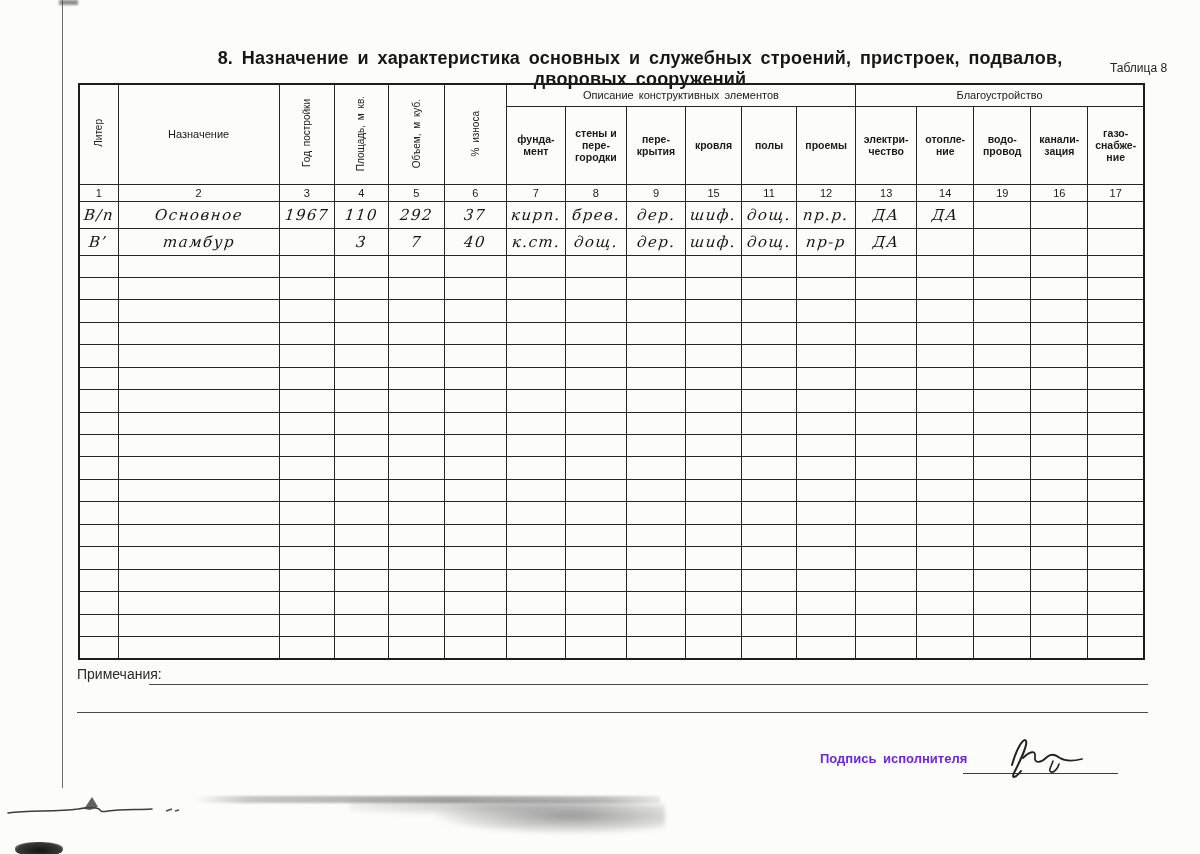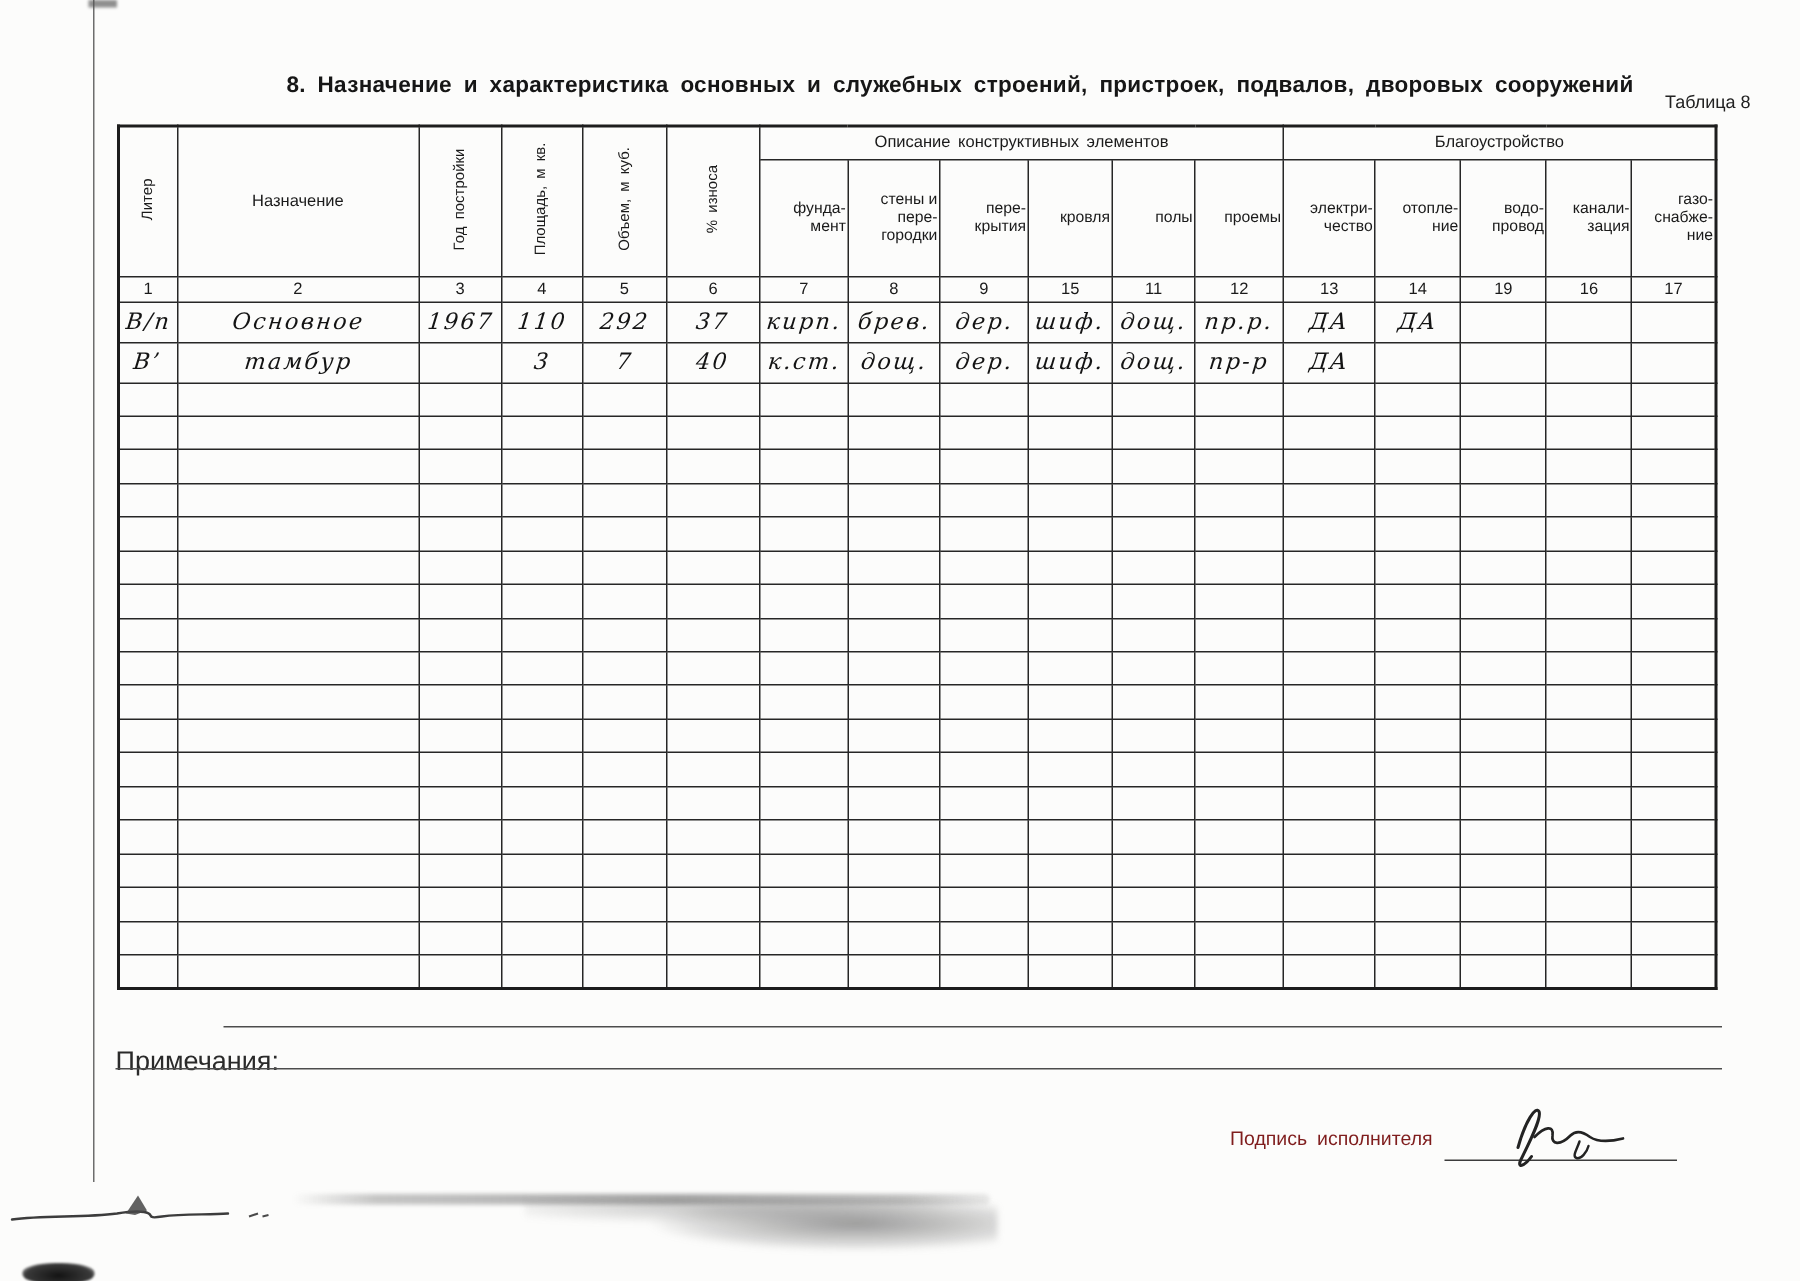--- a/index.html
+++ b/index.html
@@ -7,40 +7,40 @@
   .page {
     position: relative;
     width: 1200px; height: 854px;
     background: #fcfcfb;
     overflow: hidden;
     font-family: "Liberation Sans", sans-serif;
     color: #1a1a1a;
   }
   .doc-title {
     position: absolute; left: 170px; top: 48px; width: 940px;
-    font-size: 15px; font-weight: bold; text-align: center;
+    font-size: 18px; font-weight: bold; text-align: center;
     word-spacing: 3.5px; letter-spacing: 0.2px; color: #161616;
   }
   .table-caption {
     position: absolute; left: 1110px; top: 61px;
     font-size: 12px; color: #222;
   }
   table.main {
     position: absolute; left: 78px; top: 83px;
     border-collapse: collapse; table-layout: fixed;
     width: 1067px;
   }
   table.main th, table.main td {
     border: 1px solid #262626;
     padding: 0; vertical-align: middle; text-align: center;
     overflow: hidden;
   }
   table.main { border: 2px solid #1d1d1d; }
   tr.row-group th { height: 22px; font-size: 11px; font-weight: normal; word-spacing: 2px; }
-  tr.row-labels th { height: 78px; font-size: 10.5px; font-weight: normal; line-height: 12px; padding: 6px 1px; text-align: right; }
+  tr.row-labels th { height: 78px; font-size: 10.5px; font-weight: bold; line-height: 12px; padding: 6px 1px; }
   th.hcell { font-weight: normal; font-size: 10.5px; }
   th.name-col { vertical-align: top; padding-top: 14px; font-size: 11.5px; }
   .v-label {
     display: inline-block;
     writing-mode: vertical-rl; transform: rotate(180deg);
     font-size: 10px; line-height: 11.5px; white-space: nowrap;
     max-height: 92px;
   }
   th.vwrap .v-label { white-space: normal; max-height: 72px; }
   tr.row-nums td { height: 17px; font-size: 11px; }
@@ -48,25 +48,25 @@
   tr.row-empty td { height: 22.45px; }
   .hw {
     font-family: "DejaVu Serif", serif;
     font-style: italic;
     font-size: 15px; letter-spacing: 1.5px;
     color: #141414;
     transform: skewX(-6deg);
     display: inline-block;
     white-space: nowrap;
   }
-  .notes-label { position: absolute; left: 77px; top: 666px; font-size: 18px; color: #2a2a2a; margin-top: 31px; }
+  .notes-label { position: absolute; left: 77px; top: 666px; font-size: 14px; color: #2a2a2a; }
   .rule { position: absolute; height: 1px; background: #4c4c4c; }
   .rule-1 { left: 149px; top: 684px; width: 999px; }
   .rule-2 { left: 77px;  top: 712px; width: 1071px; }
-  .sig-label { position: absolute; left: 820px; top: 751px; font-size: 13px; word-spacing: 3px; color: #7f1d1d; }
+  .sig-label { position: absolute; left: 820px; top: 751px; font-size: 13px; word-spacing: 3px; color: #6d28d9; font-weight: bold; }
   .sig-rule { left: 963px; top: 773px; width: 155px; background: #3c3c3c; }
   .sig-svg { position: absolute; left: 990px; top: 731px; }
   
   .edge-line { position: absolute; left: 62px; top: 0; width: 1px; height: 788px; background: #6d6d6d; }
   .edge-tick { position: absolute; left: 59px; top: 0; width: 19px; height: 5px; background: #555; opacity: .65; filter: blur(1px); }
   .scratch-svg { position: absolute; left: 0; top: 793px; }
   .smear {
     position: absolute; left: 195px; top: 796px; width: 465px; height: 7px;
     background: linear-gradient(90deg, rgba(120,120,120,0) 0%, rgba(115,115,115,.40) 12%, rgba(100,100,100,.55) 55%, rgba(115,115,115,.40) 88%, rgba(120,120,120,.15) 100%);
     border-radius: 4px; filter: blur(1.3px);

